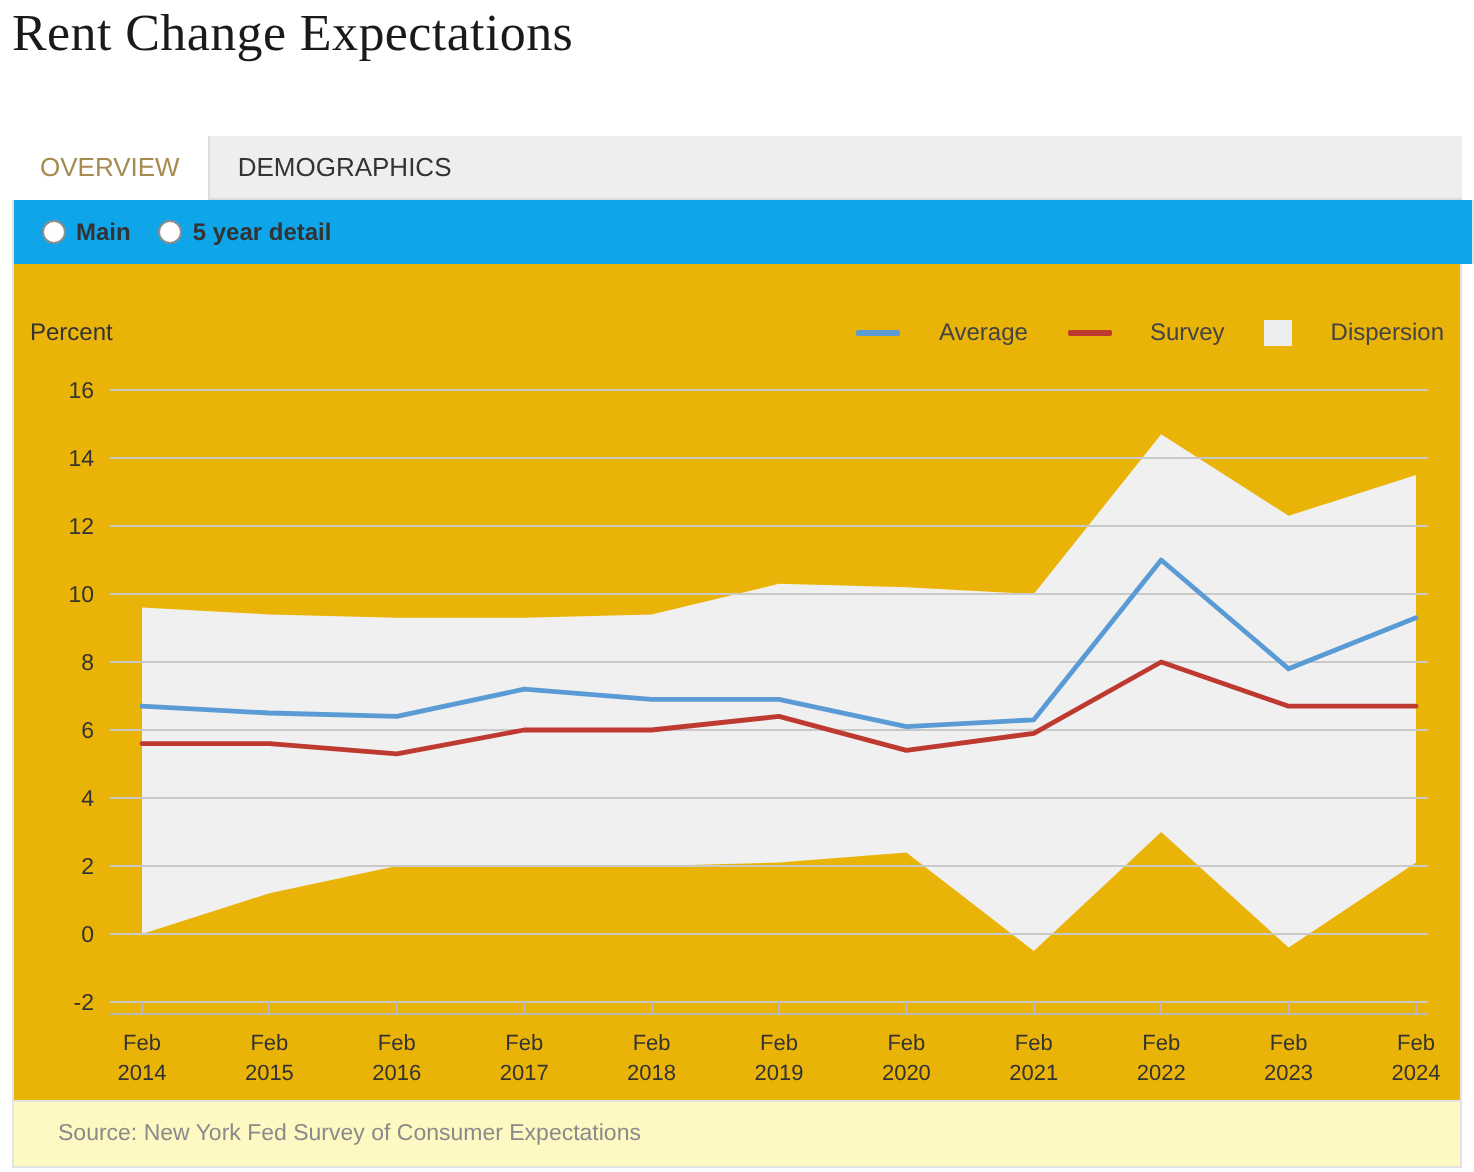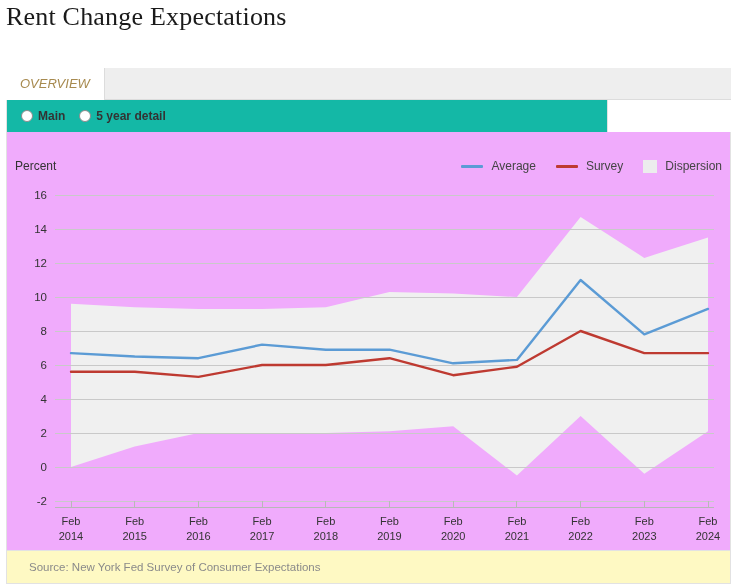--- a/index.html
+++ b/index.html
@@ -23,31 +23,31 @@
   }
 
   
   .tabbar{
     position:absolute;left:6px;top:68px;width:725px;height:32px;
     background:#eeeeee;border-bottom:1px solid #dcdcdc;
     box-sizing:border-box;
   }
   .tab{
     float:left;height:32px;line-height:32px;padding:0 14px;
-    font-size:13px;color:#333;box-sizing:border-box;cursor:pointer;font-style:italic;
+    font-size:13px;color:#333;box-sizing:border-box;cursor:pointer;
   }
   .tab.active{
     background:#ffffff;color:#a78a4f;
     border-right:1px solid #dcdcdc;
   }
 
   
   .radiorow{
-    position:absolute;left:6px;top:100px;width:602px;height:32px;
-    background:#14b8a6;border-left:1px solid #e2e2e2;border-right:1px solid #e2e2e2;
+    position:absolute;left:6px;top:100px;width:731px;height:32px;
+    background:#0ea5e9;border-left:1px solid #e2e2e2;border-right:1px solid #e2e2e2;
     box-sizing:border-box;
     text-decoration:underline;
   }
   .radio{
     float:left;height:32px;line-height:32px;margin-left:14px;
     font-size:12px;font-weight:bold;color:#333;cursor:pointer;
     display:flex;align-items:center;
   }
   .radio .dot{
     width:12px;height:12px;border-radius:50%;
@@ -56,31 +56,31 @@
   }
   .radio.sel .dot{border:1px solid #1878c8;background:#1878c8;}
   .radio.sel .dot:after{
     content:"";position:absolute;left:3px;top:3px;
     width:4px;height:4px;border-radius:50%;background:#fff;
   }
 
   
   .panel{
     position:absolute;left:6px;top:132px;width:725px;height:418px;
-    background:#f0abfc;border-left:1px solid #e2e2e2;border-right:1px solid #e2e2e2;
+    background:#eab308;border-left:1px solid #e2e2e2;border-right:1px solid #e2e2e2;
     box-sizing:border-box;
   }
   .ylabel{
     position:absolute;left:8px;top:27px;font-size:12px;color:#333;
   }
   .legend{
     position:absolute;right:8px;top:26px;height:16px;
     display:flex;align-items:center;gap:20px;font-size:12px;color:#444;
   }
-  .legend .item{display:flex;align-items:center;gap:8px;}
+  .legend .item{display:flex;align-items:center;gap:19px;}
   .legend .swatch-line{width:22px;height:3px;border-radius:1px;display:inline-block;}
   .legend .swatch-box{width:14px;height:13px;background:#eceded;display:inline-block;}
 
   .plot{position:absolute;left:0;top:0;width:725px;height:418px;}
 
   .footer{
     position:absolute;left:6px;top:550px;width:725px;height:34px;
     background:#fef9c3;border:1px solid #e2e2e2;border-top:1px solid #e2e2e2;
     box-sizing:border-box;
   }
@@ -92,20 +92,21 @@
 </style>
 </head>
 <body>
 
 <div class="page">
 
   <div class="title">Rent Change Expectations</div>
 
   <div class="tabbar">
     <div class="tab active">OVERVIEW</div>
+    <div class="tab">DEMOGRAPHICS</div>
   </div>
 
   <div class="radiorow">
     <div class="radio">
       <span class="dot"></span>
       <span>Main</span>
     </div>
     <div class="radio">
       <span class="dot"></span>
       <span>5 year detail</span>

